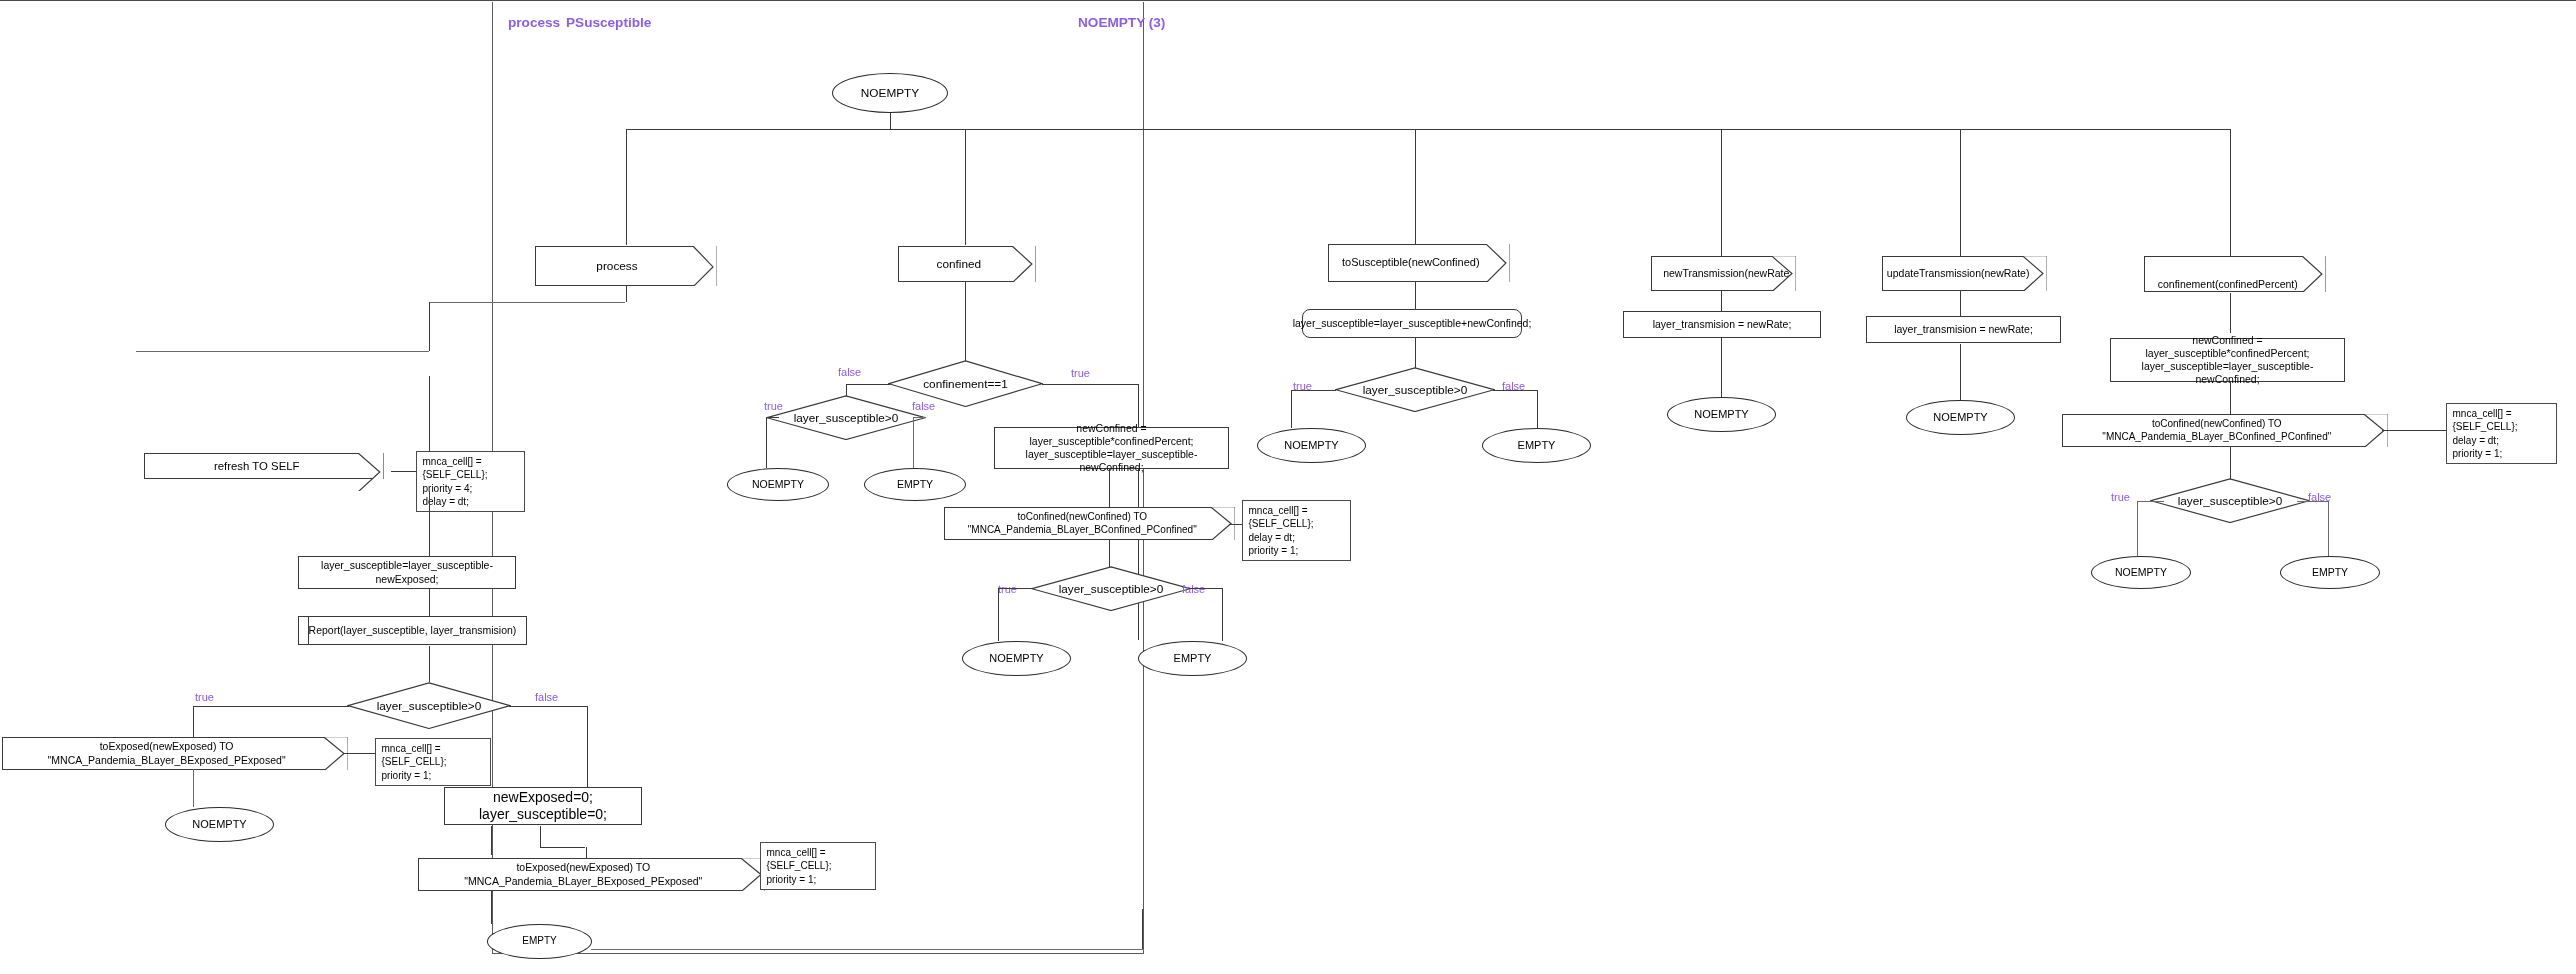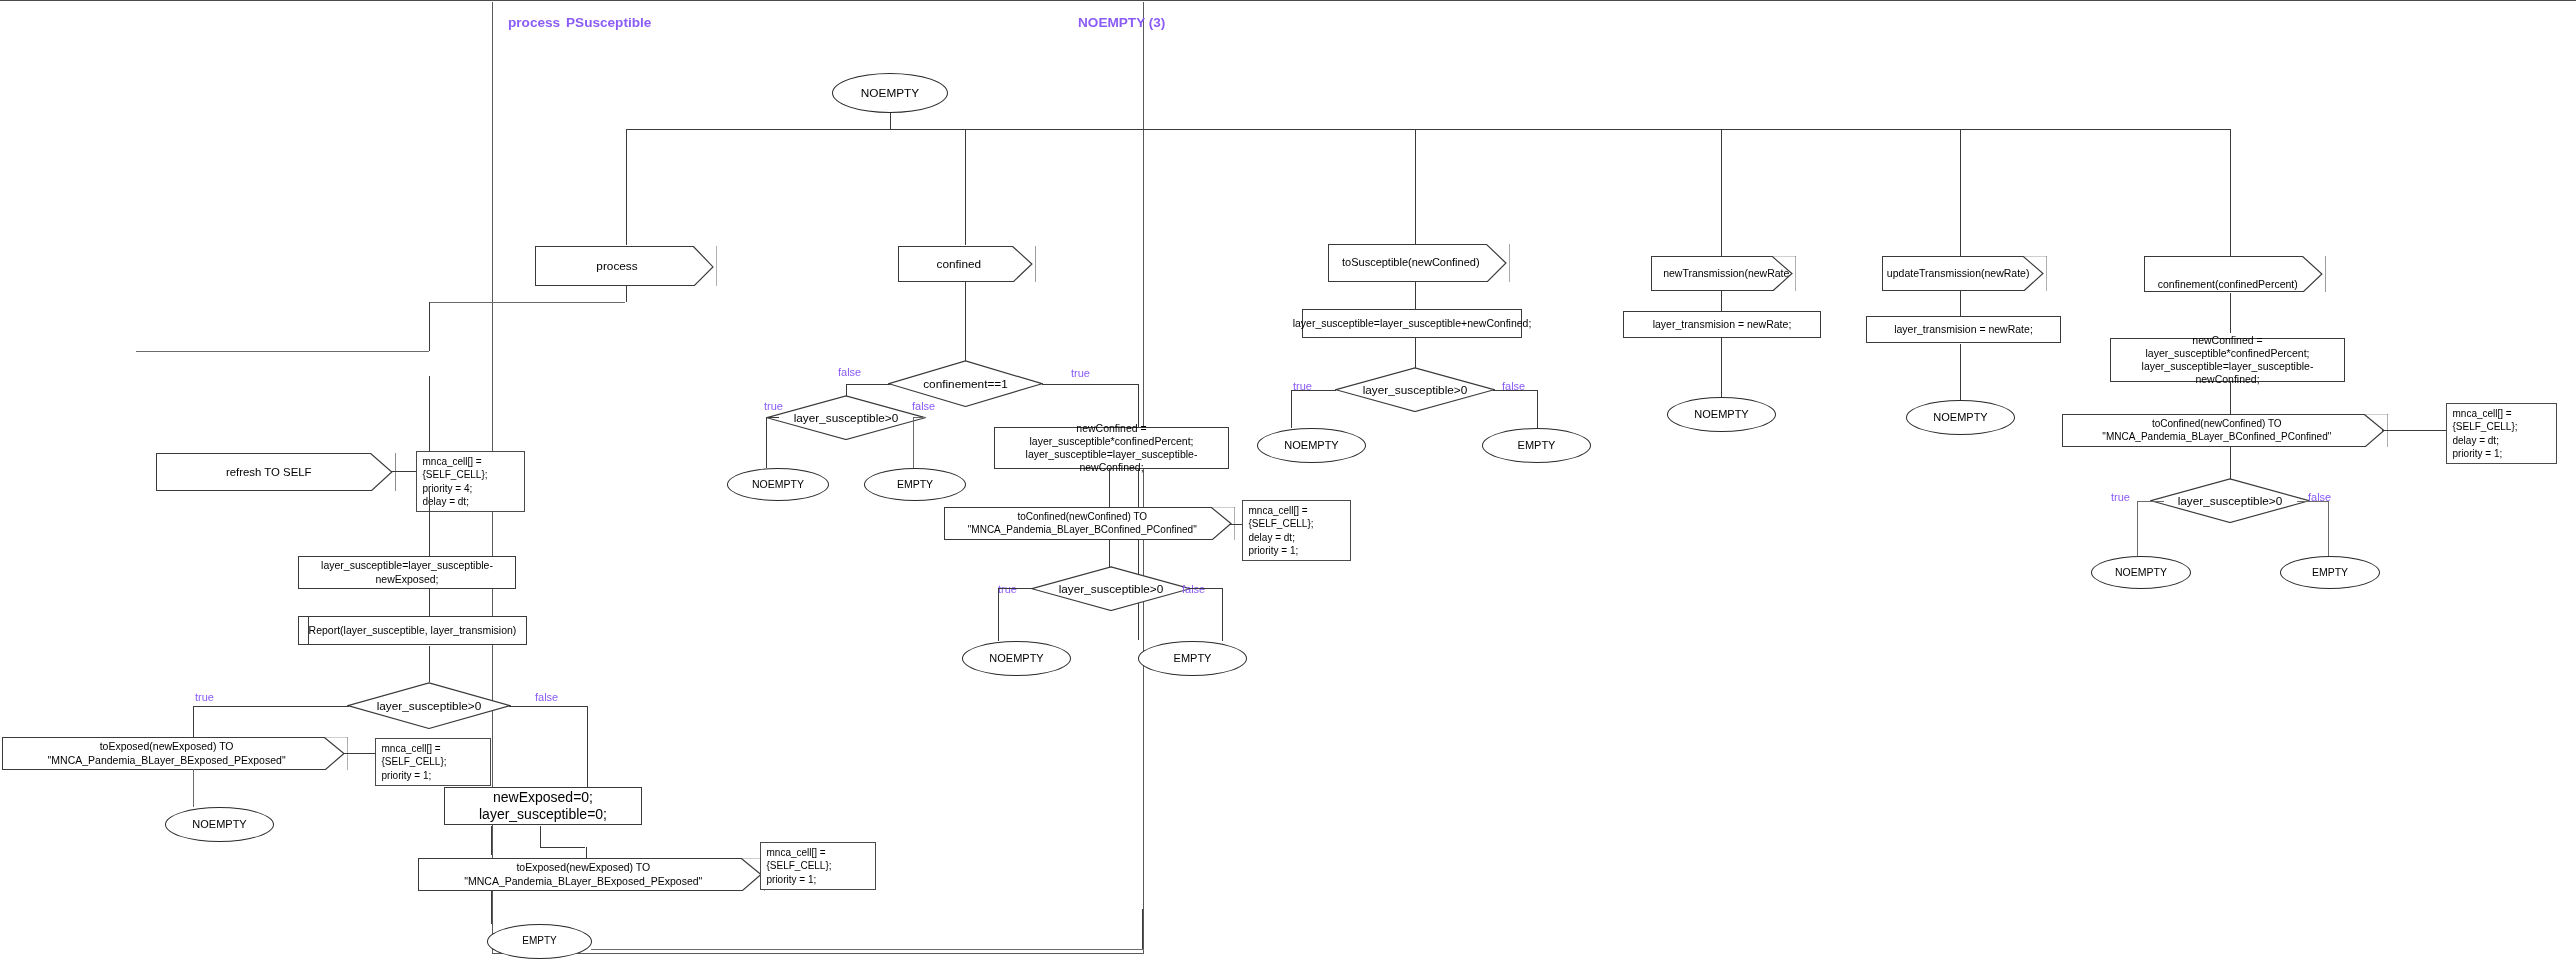--- a/index.html
+++ b/index.html
@@ -84,21 +84,21 @@
   </div>
 
   <div class="v" style="left:626px;top:286px;height:16.4px;"></div>
   <div class="h thick" style="left:429px;top:302px;width:196px;"></div>
   <div class="v" style="left:429px;top:302px;height:49px;"></div>
   <div class="h thick" style="left:136px;top:351px;width:293px;"></div>
 
 
   <div class="v" style="left:429px;top:376px;height:76px;"></div>
 
-  <div class="node evt" style="left:156px;top:453px;width:240px;height:38px;">
+  <div class="node evt" style="left:144px;top:453px;width:240px;height:26px;">
     <span style="font-size:11.4px;margin-right:14.5px;">refresh TO SELF</span>
     <svg width="25.5" height="38" style="position:absolute;right:-0.9px;top:-0.9px;" viewBox="0 0 28 42">
       <polygon points="0,0 28,0 28,43 0,43 24,21" fill="#fff" stroke="none"></polygon>
       <polyline points="0,0 24,21 0,43" fill="none" stroke="#3a3a3a" stroke-width="1.3"></polyline>
     </svg>
   </div>
   <div class="h" style="left:391px;top:471px;width:27px;"></div>
   <div class="note" style="left:416px;top:451px;width:109px;font-size:10px;">mnca_cell[] = {SELF_CELL};
 priority = 4;
 delay = dt;</div>
@@ -257,21 +257,21 @@
 
   <div class="node evt" style="left:1328px;top:244px;width:182px;height:38px;justify-content:center;">
     <span style="font-size:11px;margin-right:16.4px;">toSusceptible(newConfined)</span>
     <svg width="23.6" height="38" style="position:absolute;right:-0.9px;top:-0.9px;" viewBox="0 0 26 42">
       <polygon points="0,0 26,0 26,43 0,43 22,21" fill="#fff" stroke="none"></polygon>
       <polyline points="0,0 22,21 0,43" fill="none" stroke="#3a3a3a" stroke-width="1.3"></polyline>
     </svg>
   </div>
   <div class="v" style="left:1415px;top:282px;height:36px;"></div>
 
-  <div class="node rect" style="left:1302px;top:309px;width:220px;height:29px;font-size:10.5px;">
+  <div class="node rect" style="left:1302px;top:309px;width:220px;height:29px;font-size:10.5px;border-radius:8px;">
     <span>layer_susceptible=layer_susceptible+newConfined;</span>
   </div>
   <div class="v" style="left:1415px;top:338px;height:42px;"></div>
 
   <div class="dia" style="left:1335px;top:367px;width:160px;height:45px;">
     <svg class="dshape" viewBox="0 0 176 50" preserveAspectRatio="none">
       <polygon points="88,1 175,25 88,49 1,25" fill="#fff" stroke="#3a3a3a" stroke-width="1.3"></polygon>
     </svg>
     <div class="dtext">layer_susceptible&gt;0</div>
   </div>

